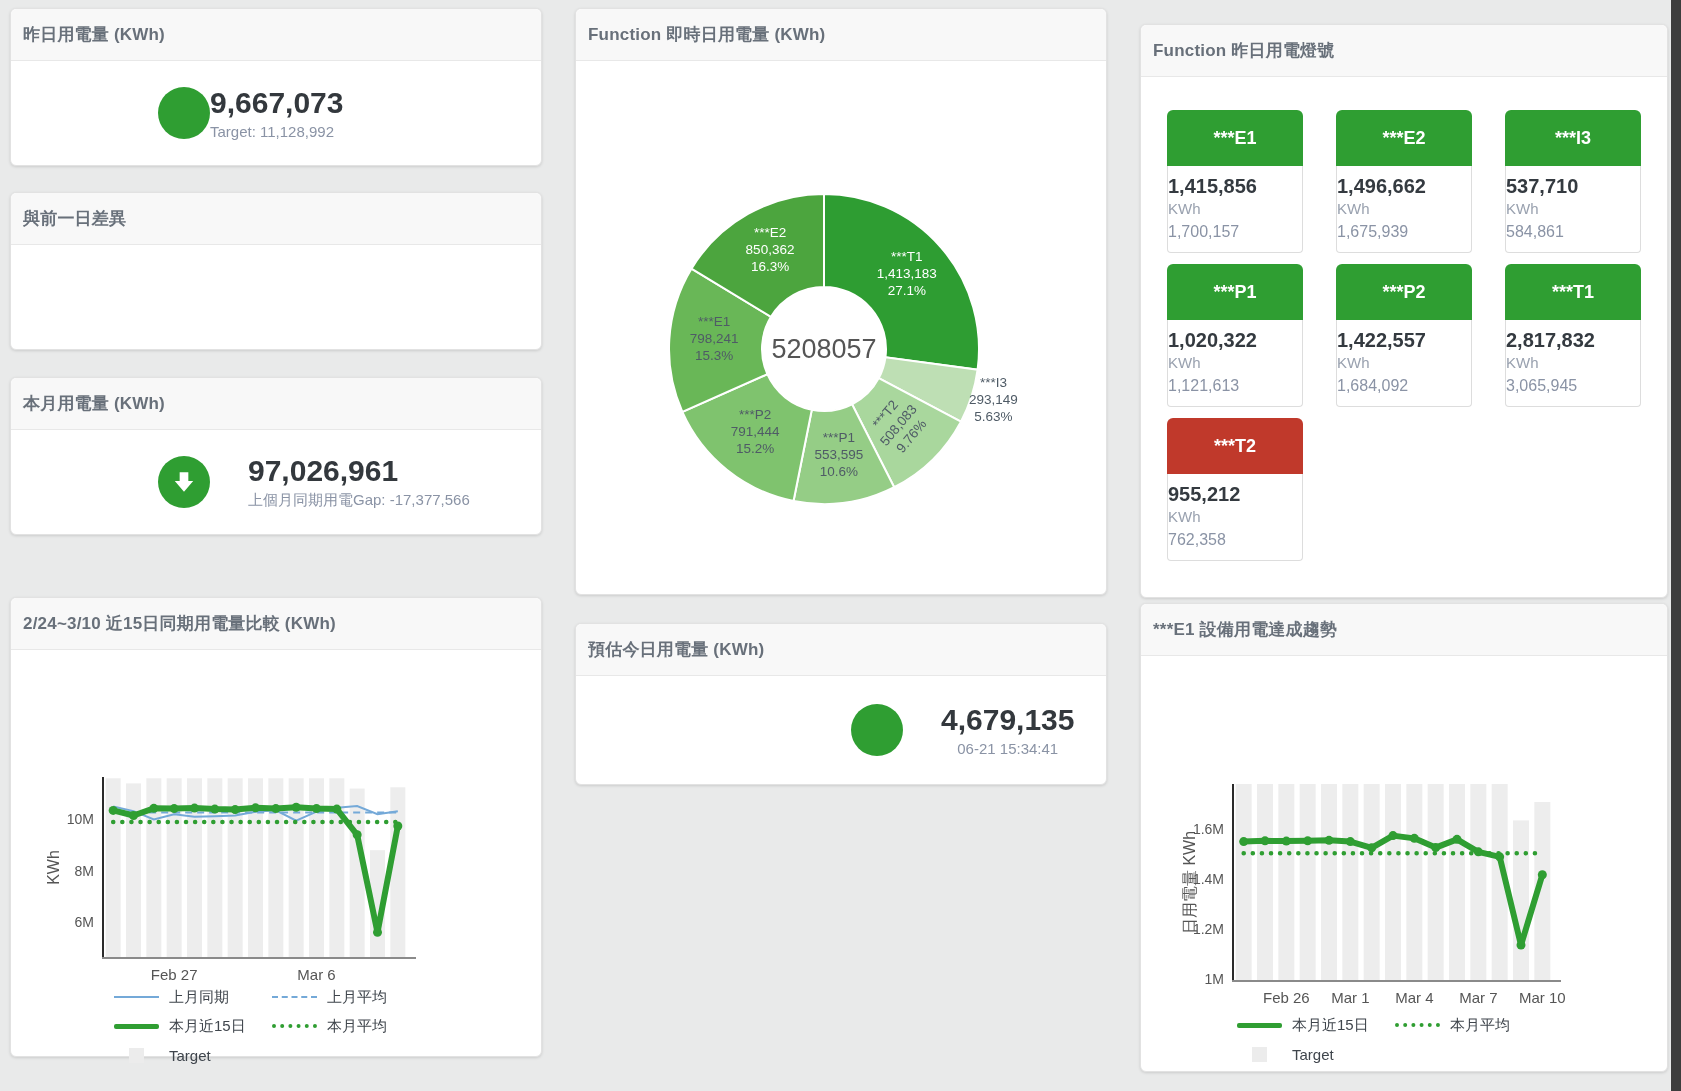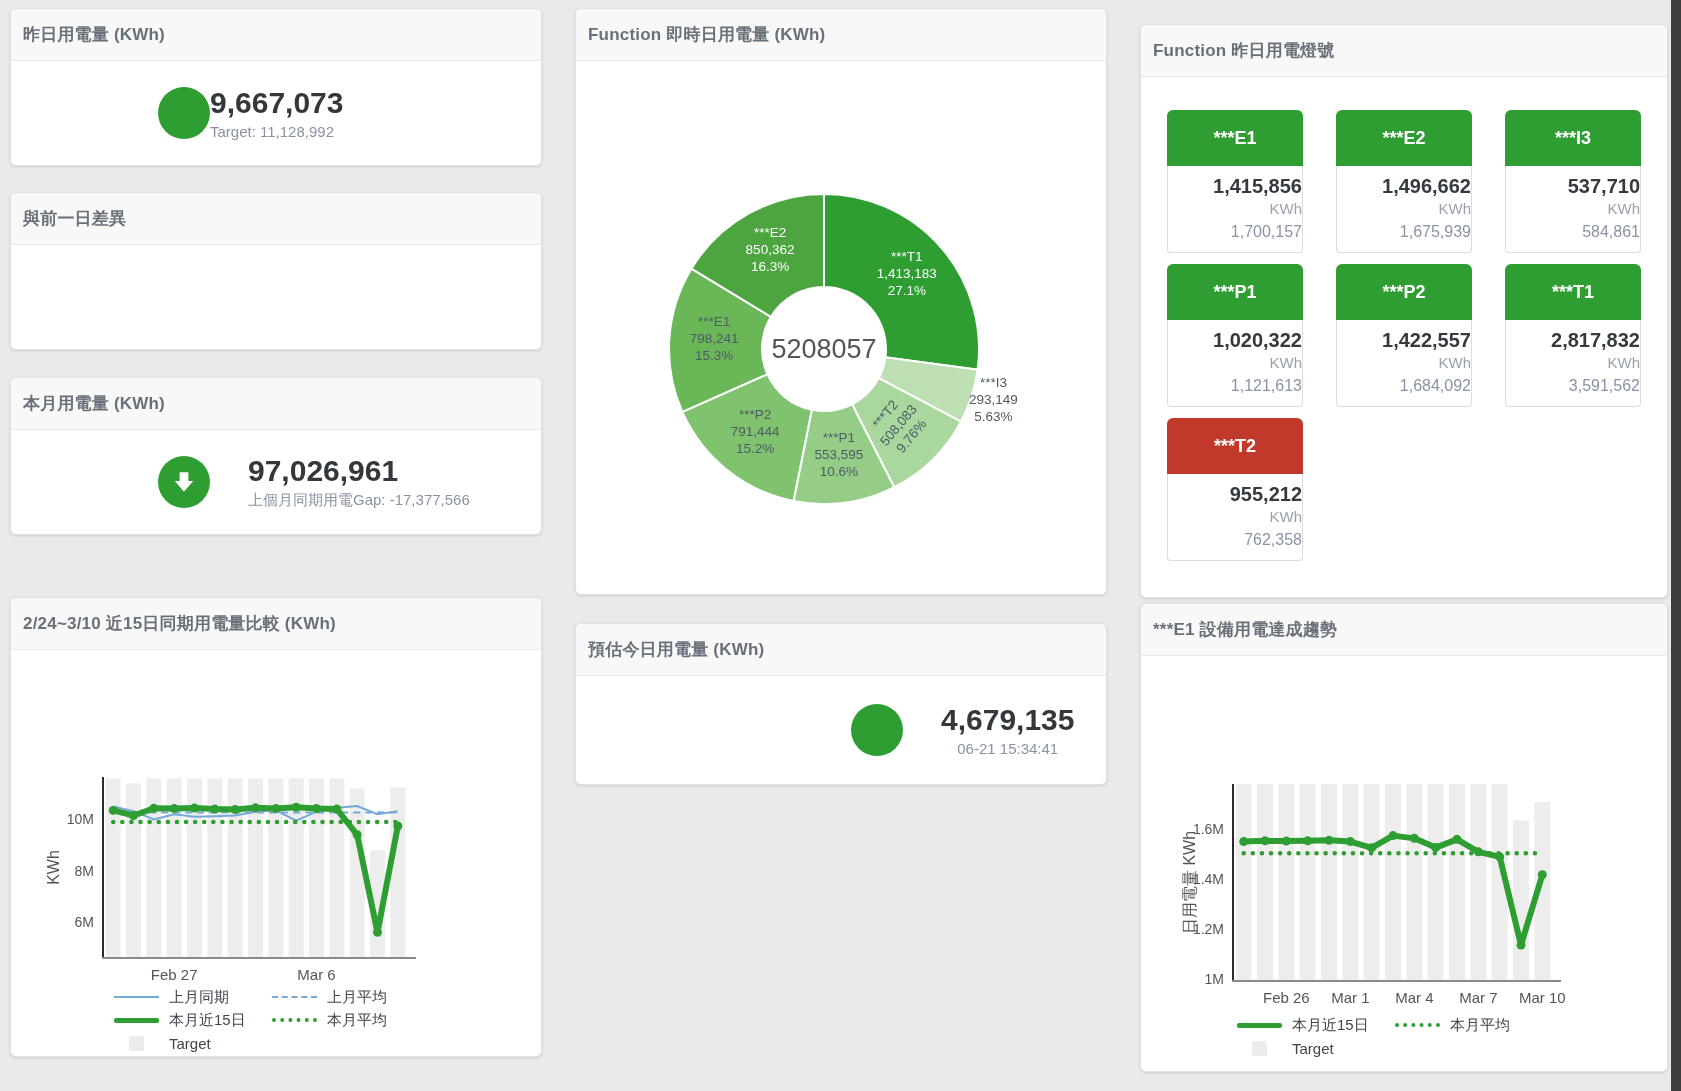--- a/index.html
+++ b/index.html
@@ -19,27 +19,27 @@
   .stat-body{display:flex;align-items:center;height:calc(100% - 52px)}
   .circle{width:52px;height:52px;border-radius:50%;display:flex;align-items:center;justify-content:center;flex:none}
   .stat-text .v{font-size:30px;font-weight:700;color:#33383d;line-height:34px}
   .stat-text .s{font-size:15px;color:#8a93a5;margin-top:3px}
 
   
   .lights-grid{padding:33px 26px 0;display:grid;grid-template-columns:repeat(3,1fr);column-gap:33px;row-gap:11px}
   .tile{border-radius:6px}
   .tile-head{height:56px;border-radius:6px 6px 0 0;color:#fff;font-size:18px;font-weight:700;
     display:flex;align-items:center;justify-content:center}
-  .tile-body{border:1px solid #ddd;border-top:none;border-radius:0 0 4px 4px;text-align:right;padding:9px 0 11px;background:#fff}
+  .tile-body{border:1px solid #ddd;border-top:none;border-radius:0 0 4px 4px;text-align:left;padding:9px 0 11px;background:#fff}
   .tile-value{font-size:20px;font-weight:700;color:#343a40}
   .tile-unit{font-size:15px;color:#99a1af;margin-top:2px}
   .tile-target{font-size:16px;color:#8a93a5;margin-top:6px}
 
   
-  .legend{position:absolute;display:grid;grid-template-columns:158px auto;row-gap:1px}
+  .legend{position:absolute;display:grid;grid-template-columns:158px auto;row-gap:7px}
   .legend-item{display:flex;align-items:center;height:22px;font-size:15px;color:#3f454c;cursor:pointer}
   .sw{margin-right:10px;flex:none}
   .sw-line{width:45px;border-top:2px solid}
   .sw-dash{width:45px;border-top:2px dashed}
   .sw-thick{width:45px;height:5px;border-radius:2px}
   .sw-dot{width:45px;border-top:4px dotted}
   .sw-square{width:15px;height:15px;margin-left:15px;margin-right:25px}
 
   svg{display:block}
   .chart-svg{position:absolute;left:0;top:52px}
@@ -221,21 +221,21 @@
           <div class="tile-value">1,422,557</div>
           <div class="tile-unit">KWh</div>
           <div class="tile-target">1,684,092</div>
         </div>
       </div>
       <div class="tile">
         <div class="tile-head" style="background: rgb(47, 158, 50);">***T1</div>
         <div class="tile-body">
           <div class="tile-value">2,817,832</div>
           <div class="tile-unit">KWh</div>
-          <div class="tile-target">3,591,562</div>
+          <div class="tile-target">3,065,945</div>
         </div>
       </div>
       <div class="tile">
         <div class="tile-head" style="background: rgb(192, 57, 43);">***T2</div>
         <div class="tile-body">
           <div class="tile-value">955,212</div>
           <div class="tile-unit">KWh</div>
           <div class="tile-target">762,358</div>
         </div>
       </div>

